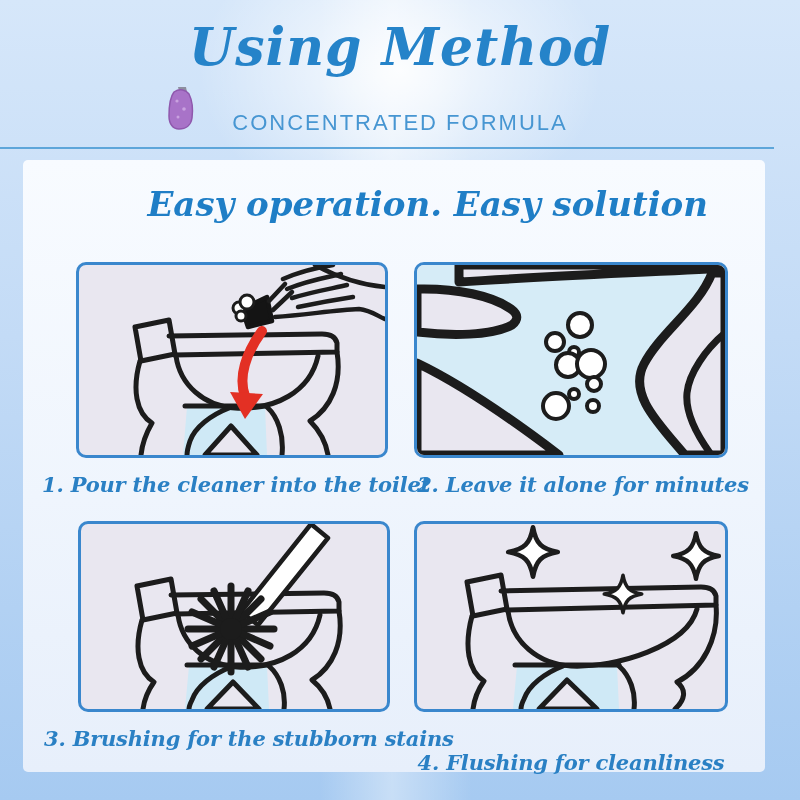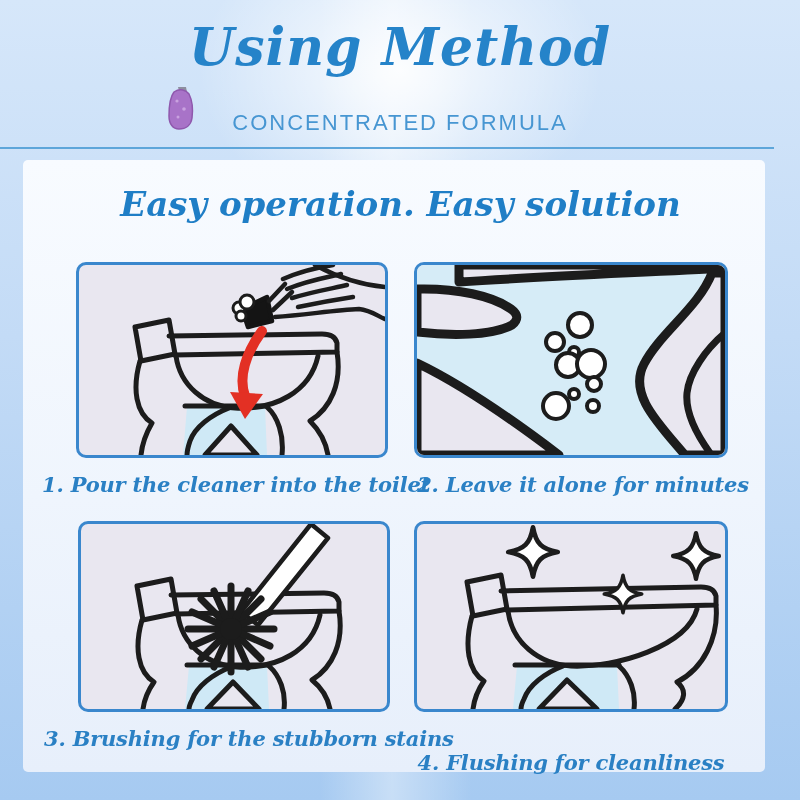--- a/index.html
+++ b/index.html
@@ -21,22 +21,22 @@
     font-family:"Liberation Sans", sans-serif;
     font-size:22px;color:#4796d2;letter-spacing:2px;
   }
   .product-blob{position:absolute;left:165px;top:85px;width:32px;height:46px;}
   .divider{position:absolute;top:147px;left:0;width:774px;height:2px;background:#5ea6da;}
   .big-panel{
     position:absolute;left:23px;top:160px;width:742px;height:612px;border-radius:5px;
     background:linear-gradient(180deg,#f8fbff 0%,#eff5fd 55%,#e7effb 100%);
   }
   .heading{
-    position:absolute;top:24px;left:0;width:685px;text-align:center;
-    font-size:34px;font-weight:bold;font-style:italic;color:#1f7ec6;margin-left:35px;
+    position:absolute;top:24px;left:0;width:685px;text-align:right;
+    font-size:34px;font-weight:bold;font-style:italic;color:#1f7ec6;
   }
   .card{
     position:absolute;background:#e9e7f0;border:3px solid #3a87cd;border-radius:10px;
     overflow:hidden;
   }
   .card svg{display:block;width:100%;height:100%;}
   .card1{left:53px;top:102px;width:306px;height:190px;}
   .card2{left:391px;top:102px;width:308px;height:190px;}
   .card3{left:55px;top:361px;width:306px;height:185px;}
   .card4{left:391px;top:361px;width:308px;height:185px;}

